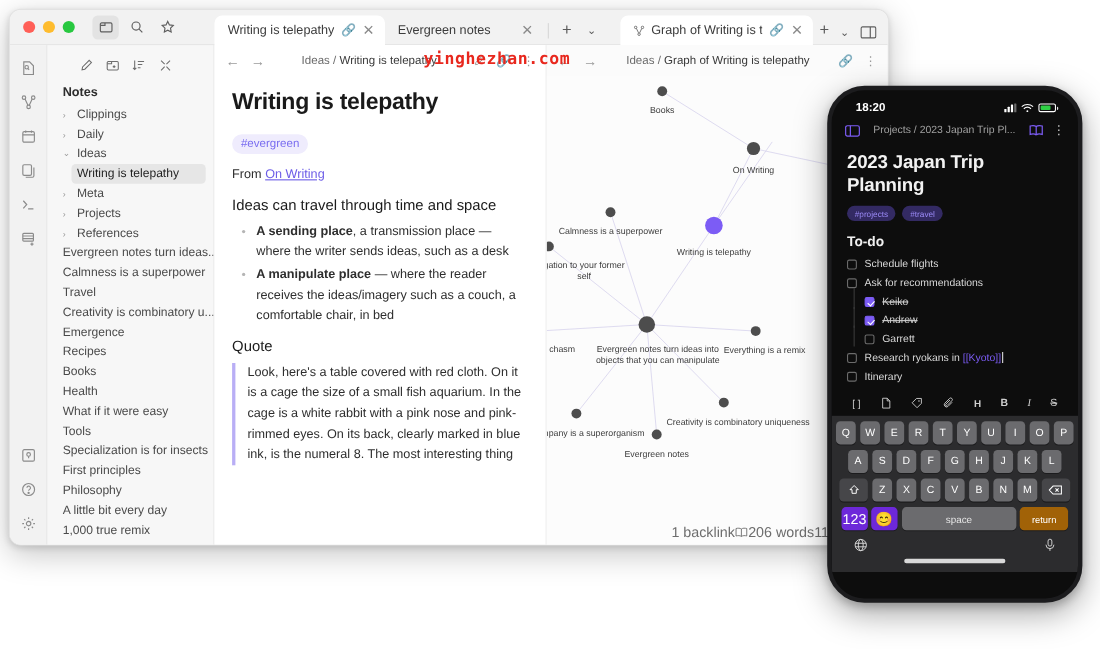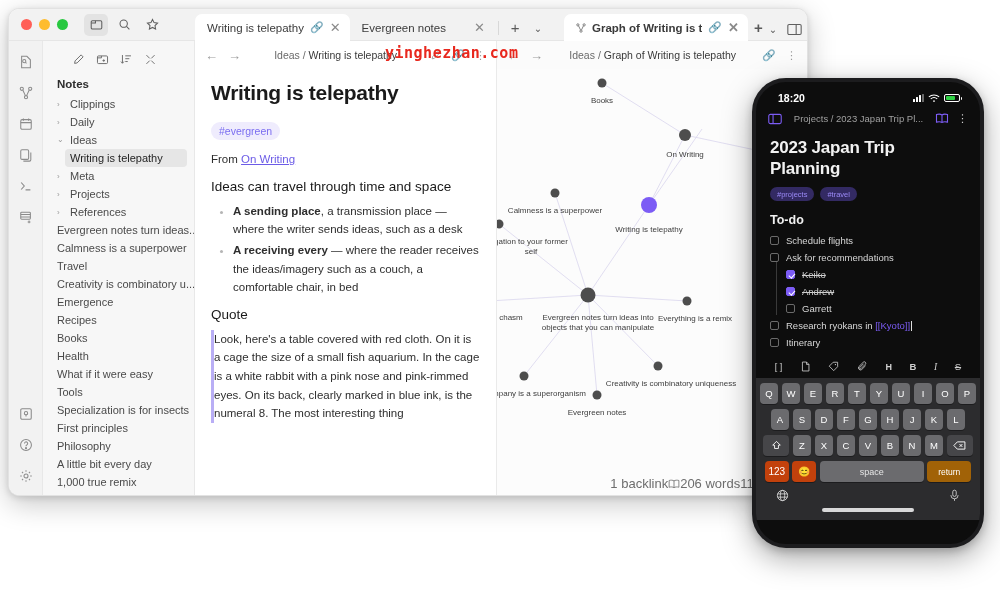--- a/index.html
+++ b/index.html
@@ -54,21 +54,21 @@
     border-radius: 7px 7px 0 0;
     white-space: nowrap;
   }
   .tab.active { background: #ffffff; }
   .tab .tablabel { max-width: 112px; overflow: hidden; text-overflow: clip; }
   .tab .link-ic { color: #7c6cf0; font-size: 11px; }
   .tab .x { color: #8a8a8a; font-size: 13px; line-height: 1; }
   .tab-sep { width:1px; height:14px; background:#d8d8d8; margin:0 6px 6px 4px; }
   .tab-plus { color:#5a5a5a; font-size:15px; padding: 0 6px 5px 6px; }
   .tab-chev { color:#5a5a5a; font-size:10px; padding: 0 8px 7px 8px; }
-  .tabgroup2 { margin-left: 14px; font-weight: bold; }
+  .tabgroup2 { margin-left: 14px; }
   .tabstrip-right { margin-left: auto; display:flex; align-items:center; padding-bottom:5px; padding-right:10px; gap:10px;}
 
   
   .win-body { display: flex; height: 456px; }
 
   
   .rail {
     width: 34px; background: #f2f2f2; border-right: 1px solid #e8e8e8;
     display: flex; flex-direction: column; align-items: center;
     padding-top: 12px; gap: 13px; position: relative;
@@ -112,21 +112,21 @@
     display:inline-block; background:#efecfd; color:#7a6df0;
     font-size: 10.5px; padding: 3px 8px; border-radius: 10px; margin-bottom: 10px;
   }
   .note-p { font-size: 11.5px; color:#2e2e2e; line-height: 1.62; margin-bottom: 9px;}
   .note-p a { color:#6c5ce7; }
   .note-h2 { font-size: 13.5px; font-weight:normal; color:#1a1a1a; margin: 10px 0 8px;}
   .note-ul { margin: 2px 0 6px 0; padding-left: 22px; }
   .note-ul li { font-size: 11.5px; color:#2e2e2e; line-height:1.62; margin-bottom: 2px;}
   .note-ul li::marker { color:#b5b5b5; }
   .quote {
-    border-left: 3px solid #b9aef5; margin-top: 6px;
+    border-left: 3px solid #b9aef5; padding-left: 11px; margin-top: 6px;
     font-size: 11.5px; color:#2e2e2e; line-height: 1.62;
   }
 
   
   .graphpane { flex:1; background:#fbfbfb; position:relative; overflow:hidden;}
   .graph-canvas { position:absolute; inset: 28px 0 0 0; background:#fcfcfc; overflow:hidden;}
   .g-node { position:absolute; border-radius:50%; background:#4d4d4d; transform: translate(-50%,-50%); }
   .g-node.active { background:#7c5cf5; }
   .g-label {
     position:absolute; font-size: 8px; color:#3d3d3d; transform: translate(-50%,0);
@@ -198,21 +198,21 @@
   .kb { background:#2c2c2e; padding: 5px 4px 3px; }
   .kb-row { display:flex; justify-content:center; gap: 3.5px; margin-bottom: 5px; }
   .key {
     background:#6b6b6e; color:#fff; border-radius: 4px;
     font-size: 9.5px; height: 21px; min-width: 18.5px;
     display:flex; align-items:center; justify-content:center;
     box-shadow: 0 1px 0 rgba(0,0,0,0.35);
   }
   .key.wide { min-width: 26px; background:#464649; }
   .key.space { min-width: 104px; color:#e6e6e6; font-size:9px;}
-  .key.fn { background:#c2410c; min-width: 24px; font-size:10px;}
+  .key.fn { background:#6d28d9; min-width: 24px; font-size:13px;}
   .key.ret { min-width: 44px; background:#a16207; font-size:8.5px;}
   .kb-bottom { display:flex; align-items:center; justify-content:space-between; padding: 2px 16px 0; color:#d6d6d6; font-size:12px;}
   .homebar { width: 92px; height:4px; background:#d9d9d9; border-radius:2px; margin: 6px auto 5px; }
   svg { display:block; }
 </style>
 </head>
 <body>
 
 <div class="stage">
 
@@ -486,21 +486,21 @@
         <div class="note-body">
           <div class="note-title">Writing is telepathy</div>
           <div><span class="tag">#evergreen</span></div>
           <div class="note-p">
             <span>From</span>
             <a href="#">On Writing</a>
           </div>
           <div class="note-h2">Ideas can travel through time and space</div>
           <ul class="note-ul" id="note-bullets">
               <li><b>A sending place</b><span>, a transmission place — where the writer sends ideas, such as a desk</span></li>
-              <li><b>A receiving every</b><span> — where the reader receives the ideas/imagery such as a couch, a comfortable chair, in bed</span></li>
+              <li><b>A manipulate place</b><span> — where the reader receives the ideas/imagery such as a couch, a comfortable chair, in bed</span></li>
             </ul>
           <div class="note-h2">Quote</div>
           <div class="quote">Look, here's a table covered with red cloth. On it is a cage the size of a small fish aquarium. In the cage is a white rabbit with a pink nose and pink-rimmed eyes. On its back, clearly marked in blue ink, is the numeral 8. The most interesting thing</div>
         </div>
       </div>
 
       <div class="graphpane">
         <div class="pane-header">
           <span class="nav-arrow">←</span>
           <span class="nav-arrow">→</span>

